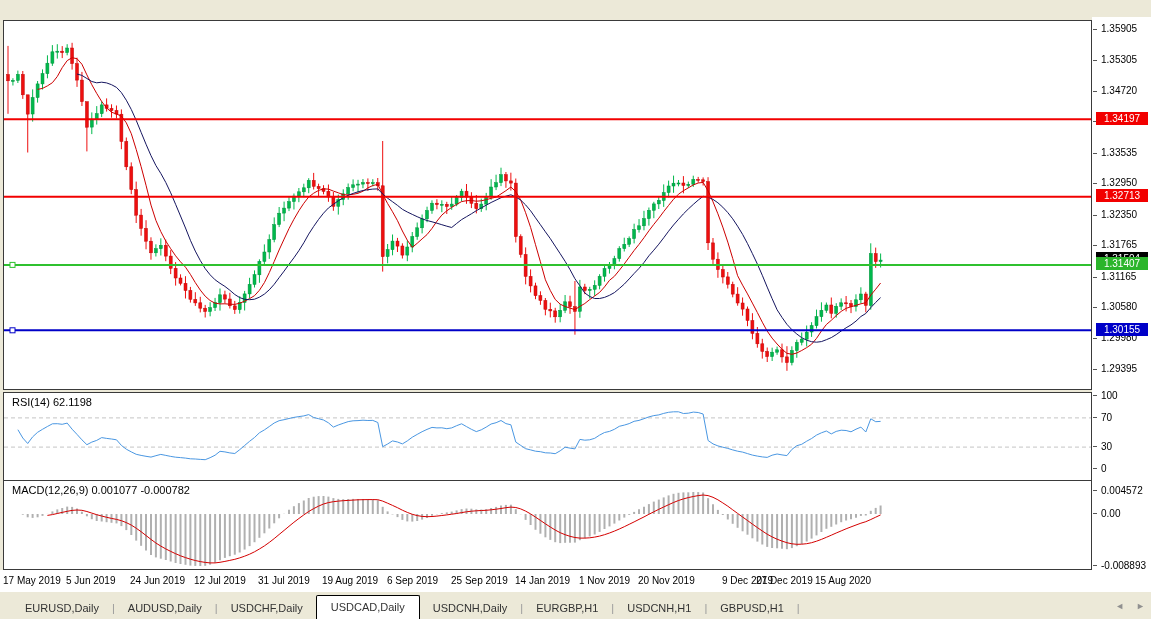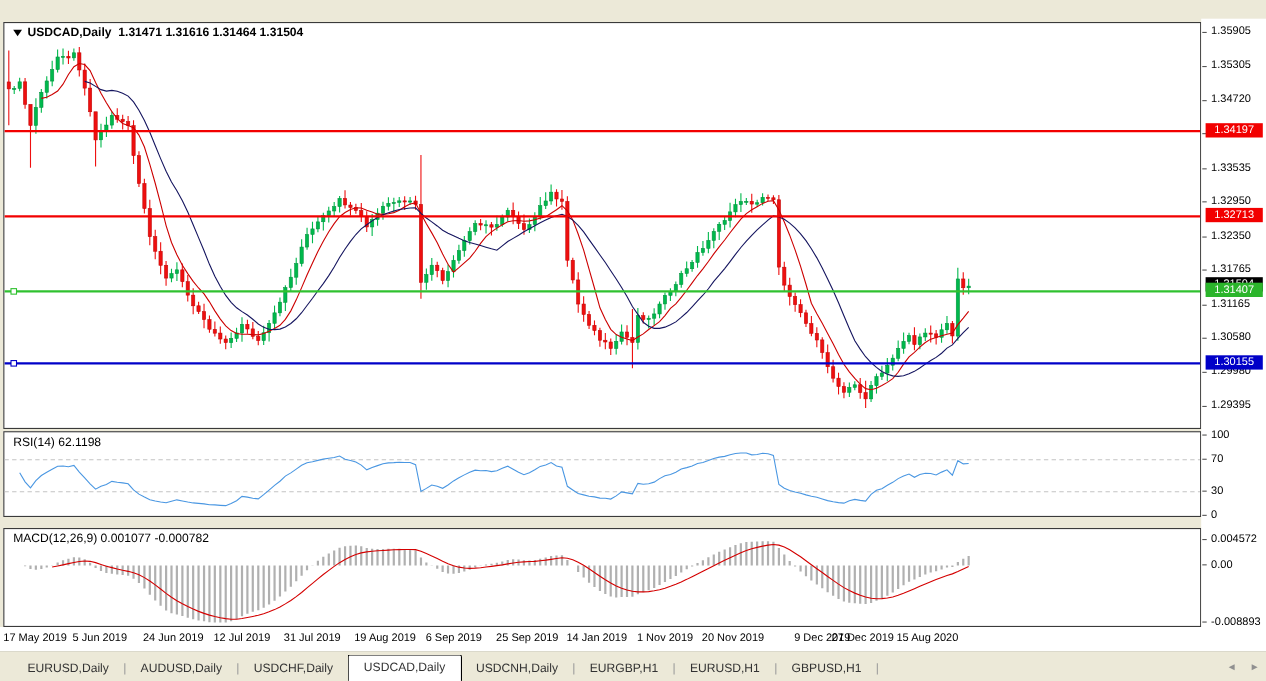--- a/index.html
+++ b/index.html
@@ -7,21 +7,21 @@
        font-family:"Liberation Sans","DejaVu Sans",sans-serif;color:#000;}
   
   #toolbar{position:absolute;left:0;top:0;width:1151px;height:17px;background:#F1EFE7;
            border-bottom:1px solid #D4D0C3;display:flex;align-items:center;font-size:11px;color:#555;}
   .tf-btn{padding:0 8px;height:15px;line-height:15px;cursor:default;border:1px solid transparent;}
   .tf-btn.active{background:#FAFAF6;border:1px solid #9a9a8e;}
   .tf-sep{width:1px;height:13px;background:#b9b6a9;margin:0 4px;}
   
   .panel{position:absolute;left:3px;width:1089px;background:#fff;border:1px solid #3a3a3a;box-sizing:border-box;}
   #price-panel{top:20px;height:370px;}
-  #rsi-panel{top:392px;height:78px;padding-left:19px;}
+  #rsi-panel{top:392px;height:90px;padding-left:19px;}
   #macd-panel{top:480px;height:90px;}
   .panel svg{position:absolute;left:0;top:0;}
   .panel-label{position:absolute;left:8px;top:3px;font-size:11px;white-space:nowrap;z-index:5;}
   #price-title{font-weight:bold;}
   .tri{display:inline-block;width:0;height:0;border-left:4px solid transparent;border-right:4px solid transparent;
        border-top:6px solid #000;margin-right:5px;position:relative;top:0px;}
   
   #axis-col{position:absolute;left:1092px;top:17px;width:59px;height:575px;background:#fff;}
   .tick-label{position:absolute;left:9px;font-size:10px;white-space:nowrap;z-index:1;}
   .tick-dash{position:absolute;left:1px;width:4px;height:1px;background:#555;z-index:1;}
@@ -42,23 +42,20 @@
   #tab-arrows{position:absolute;right:6px;bottom:8px;display:flex;gap:12px;color:#909090;font-size:9px;}
   #tab-arrows span{cursor:default;}
 </style>
 </head>
 <body>
 
 <div id="app">
 
 
   <div class="panel" id="price-panel">
-    <div class="panel-label" id="price-title">
-      <span class="tri"></span><span>USDCAD,Daily</span>&nbsp;&nbsp;<span>1.31471 1.31616 1.31464 1.31504</span>
-    </div>
     <svg id="price-svg" width="1087" height="368" viewBox="0 0 1087 368">
         <g>
           <line x1="4" y1="24.9" x2="4" y2="92.8" stroke="#EE0F0F" stroke-width="1"></line>
           <rect x="2.5" y="53.5" width="3" height="6.3" fill="#EE0F0F" stroke="#C00808" stroke-width="0.5"></rect>
           <line x1="8.93" y1="57.2" x2="8.93" y2="64.5" stroke="#00B84C" stroke-width="1"></line>
           <rect x="7.4" y="59.4" width="3" height="1.0" fill="#00B84C" stroke="#00923C" stroke-width="0.5"></rect>
           <line x1="13.86" y1="49.6" x2="13.86" y2="62.0" stroke="#00B84C" stroke-width="1"></line>
           <rect x="12.4" y="53.4" width="3" height="6.0" fill="#00B84C" stroke="#00923C" stroke-width="0.5"></rect>
           <line x1="18.79" y1="50.0" x2="18.79" y2="77.9" stroke="#EE0F0F" stroke-width="1"></line>
           <rect x="17.3" y="53.4" width="3" height="20.4" fill="#EE0F0F" stroke="#C00808" stroke-width="0.5"></rect>
@@ -683,21 +680,21 @@
         <span class="tab">EURUSD,Daily</span>
         <span class="tab-sep">|</span>
         <span class="tab">AUDUSD,Daily</span>
         <span class="tab-sep">|</span>
         <span class="tab">USDCHF,Daily</span>
         <span class="tab active">USDCAD,Daily</span>
         <span class="tab">USDCNH,Daily</span>
         <span class="tab-sep">|</span>
         <span class="tab">EURGBP,H1</span>
         <span class="tab-sep">|</span>
-        <span class="tab">EURUSD,H1</span>
+        <span class="tab">USDCNH,H1</span>
         <span class="tab-sep">|</span>
         <span class="tab">GBPUSD,H1</span>
         <span class="tab-sep">|</span>
       </div>
     <div id="tab-arrows">
       <span>◄</span>
       <span>►</span>
     </div>
   </div>
 

